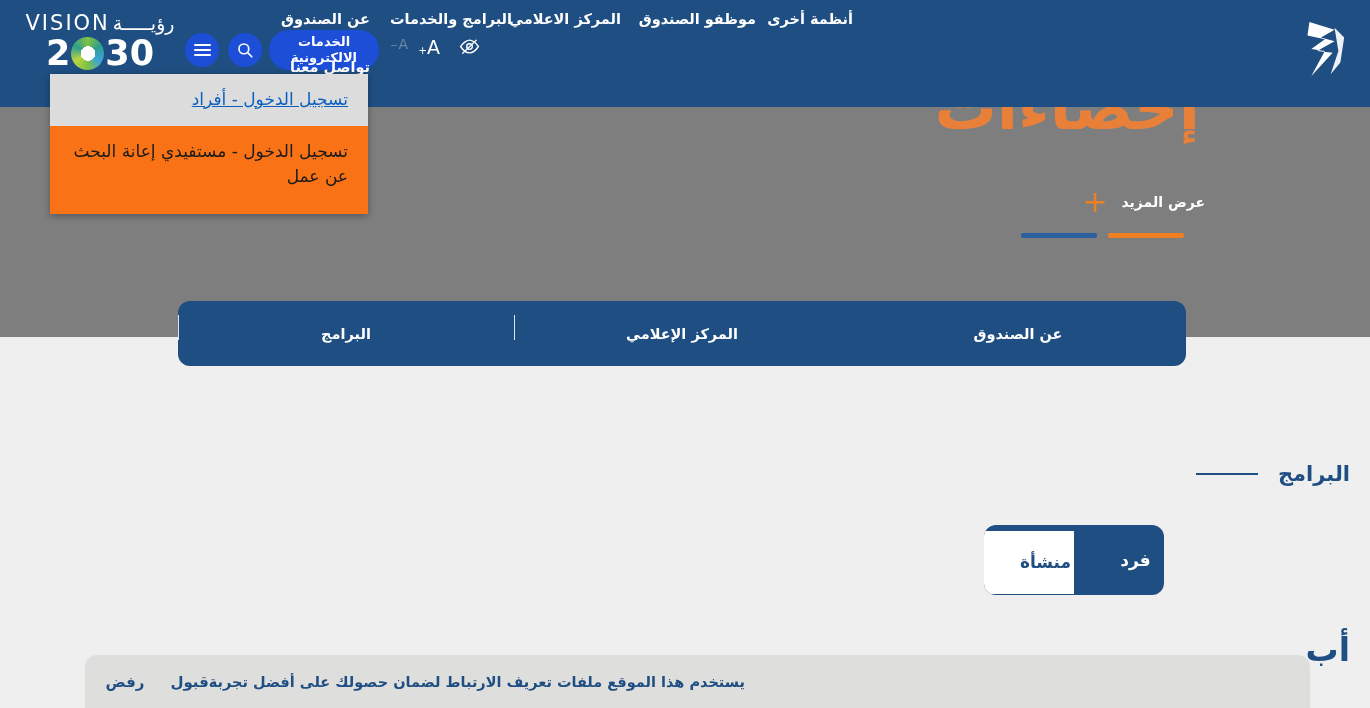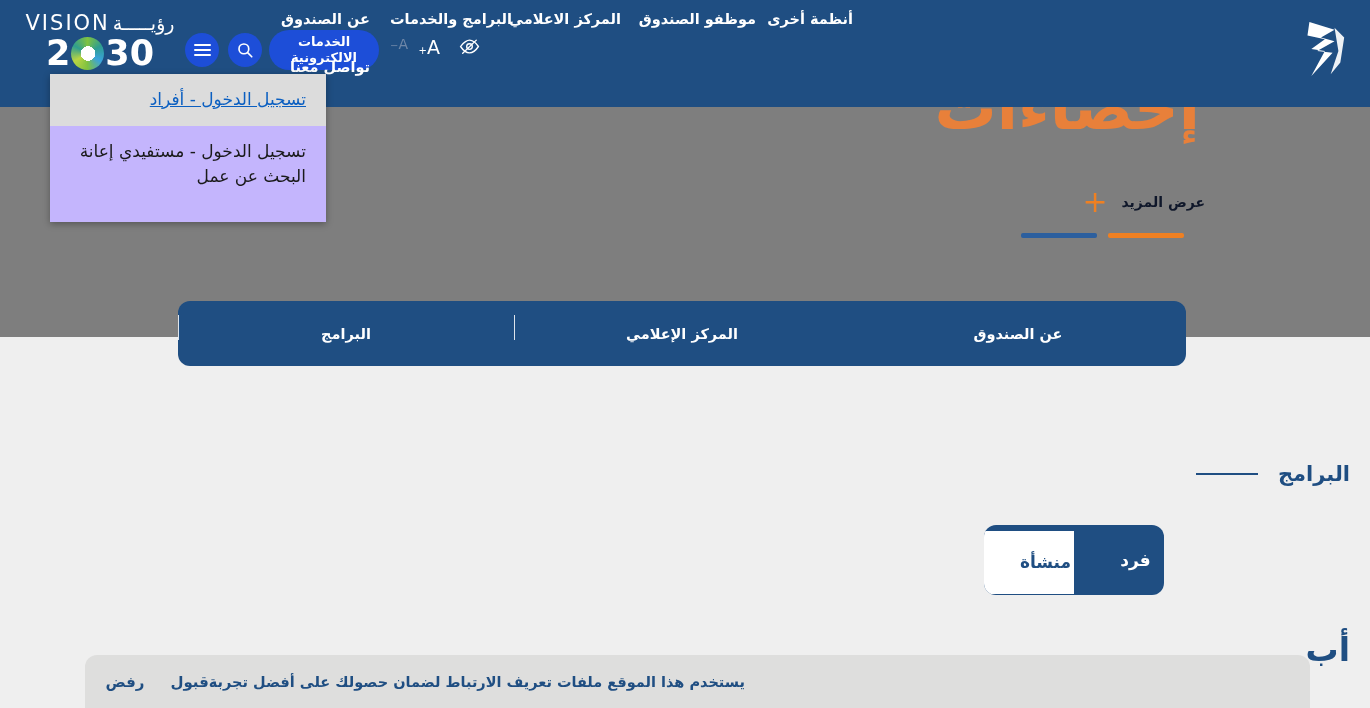--- a/index.html
+++ b/index.html
@@ -96,23 +96,23 @@
   }
   .hrdf-mark { width: 58px; height: 62px; }
   .hrdf-text { color: #ffffff; line-height: 1.18; text-align: right; }
   .hrdf-ar1, .hrdf-ar2 { font-size: 12.5px; letter-spacing: .5px; font-family: "DejaVu Sans", sans-serif; }
   .hrdf-en1, .hrdf-en2 { font-size: 9.5px; letter-spacing: .55px; direction: ltr; text-align: left; }
   .hrdf-en1 { margin-top: 3px; }
 
   
   .dropdown {
     position: absolute; top: 74px; left: 50px;
-    width: 276px; background: #c4b5fd; z-index: 90;
+    width: 318px; background: #f97316; z-index: 90;
     box-shadow: 0 2px 7px rgba(0,0,0,.32);
-    padding-bottom: 19px;
+    padding-bottom: 11px;
   }
   .dd-item {
     padding: 13px 20px; font-size: 17px; color: #1a1a1a;
     text-align: right; cursor: pointer; line-height: 1.5;
     font-family: "DejaVu Sans", sans-serif;
   }
   .dd-item.active {
     background: #dcdcdc; color: #0b5fc1;
     text-decoration: underline; font-weight: 400;
   }
@@ -126,21 +126,21 @@
   }
   .hero-title {
     position: absolute; top: -36px; right: 170px;
     color: #e8803a; font-size: 62px; font-weight: 700;
     font-family: "DejaVu Sans", sans-serif; white-space: nowrap;
   }
   .hero-more {
     position: absolute; top: 80px; right: 165px;
     display: flex; align-items: center; gap: 14px; cursor: pointer;
   }
-  .more-label { color: #0f172a; font-size: 14px; font-weight: 700; font-family: "DejaVu Sans", sans-serif; }
+  .more-label { color: #ffffff; font-size: 14px; font-weight: 700; font-family: "DejaVu Sans", sans-serif; }
   .plus-icon { color: #ef8022; font-size: 30px; line-height: 1; font-weight: 400; }
   .dots {
     position: absolute; top: 126px; right: 186px;
     display: flex; gap: 11px; direction: ltr;
   }
   .dot { width: 76px; height: 5px; border-radius: 2px; cursor: pointer; }
 
   
   .tabbar {
     position: absolute; top: 301px; left: 178px;

